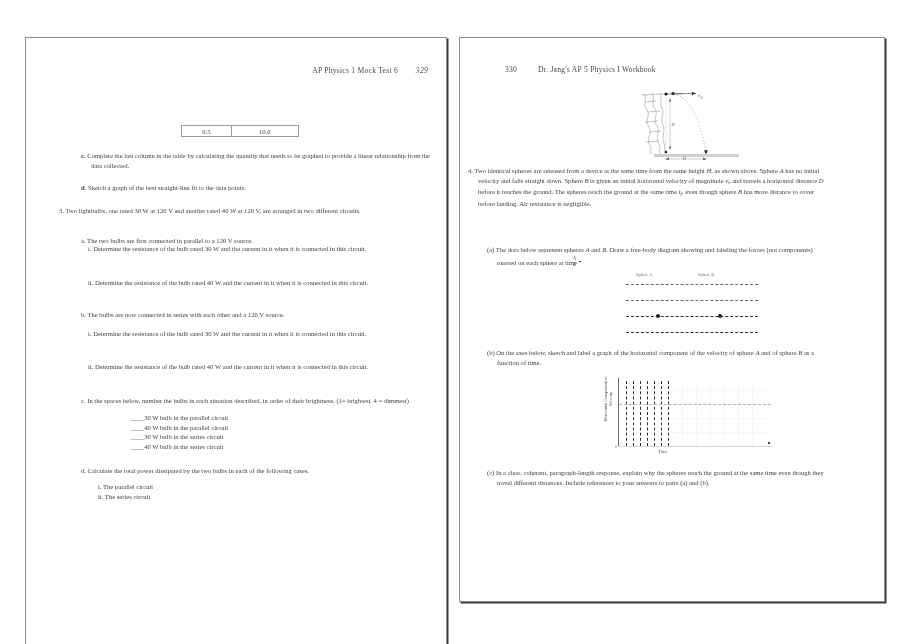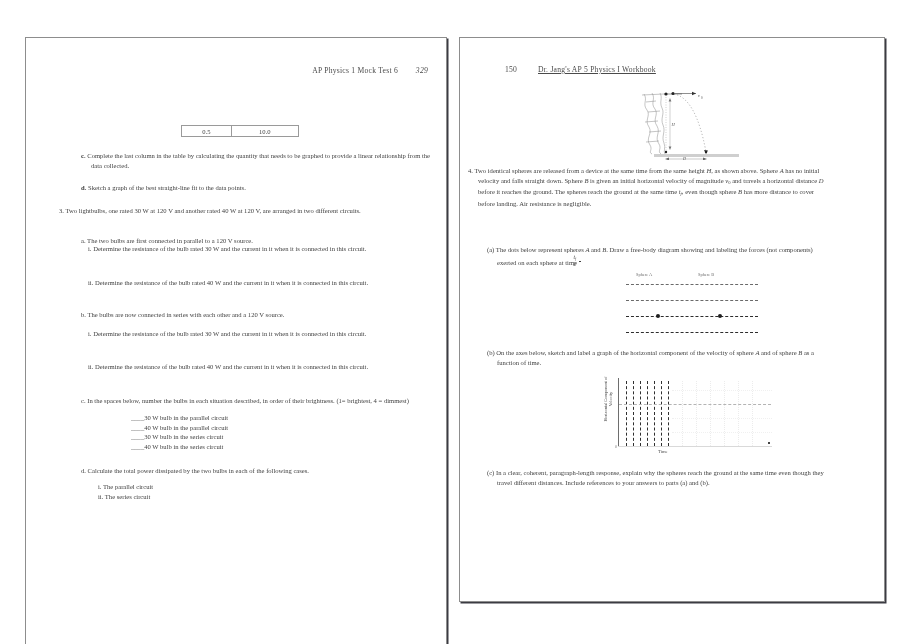--- a/index.html
+++ b/index.html
@@ -41,21 +41,21 @@
   .runhead {
     position: absolute;
     font-size: 7.6px;
     letter-spacing: .25px;
     color: #4a4a4a;
     white-space: nowrap;
   }
   .runhead-left-title { right: 48px; top: 28px; }
   .runhead-left-folio { right: 18px; top: 28px; font-style: italic; }
   .runhead-right-folio { left: 48px; top: 28px; }
-  .runhead-right-title { left: 80px; top: 28px; text-decoration: underline; }
+  .runhead-right-title { left: 80px; top: 28px; }
 
   
   .blk {
     position: absolute;
     font-size: 6.6px;
     line-height: 9.6px;
     color: #3f3f3f;
     text-align: left;
   }
   .blk b, .bold { font-weight: bold; }
@@ -259,21 +259,21 @@
         <div>ii. The series circuit</div>
       </div>
 
     </div>
   </div>
 
   <div class="page page-right">
     <div class="page-inner"></div>
   </div>
 
-  <div class="runhead runhead-right-folio" style="left:505px; top:65px;">150</div>
+  <div class="runhead runhead-right-folio" style="left:505px; top:65px;">330</div>
   <div class="runhead runhead-right-title" style="left:538px; top:65px;">Dr. Jang's AP 5 Physics I Workbook</div>
 
   <div class="cliff-wrap">
     <svg width="118" height="72" viewBox="0 0 118 72">
 
       <g stroke="#8a8a8a" stroke-width="0.5" fill="none">
         <path d="M10 6 C14 12, 8 16, 13 22 C17 28, 10 32, 15 39 C19 46, 11 50, 16 57 C19 62, 14 64, 18 66"></path>
         <path d="M18 5 C22 11, 16 15, 21 21 C25 27, 18 31, 23 38 C27 45, 20 49, 25 56 C28 61, 23 63, 27 66"></path>
         <path d="M26 5 C29 10, 25 14, 28 20 C31 26, 26 30, 29 37 C32 44, 27 48, 30 55 C32 60, 29 63, 31 66"></path>
         <path d="M8 7 L30 6"></path>

